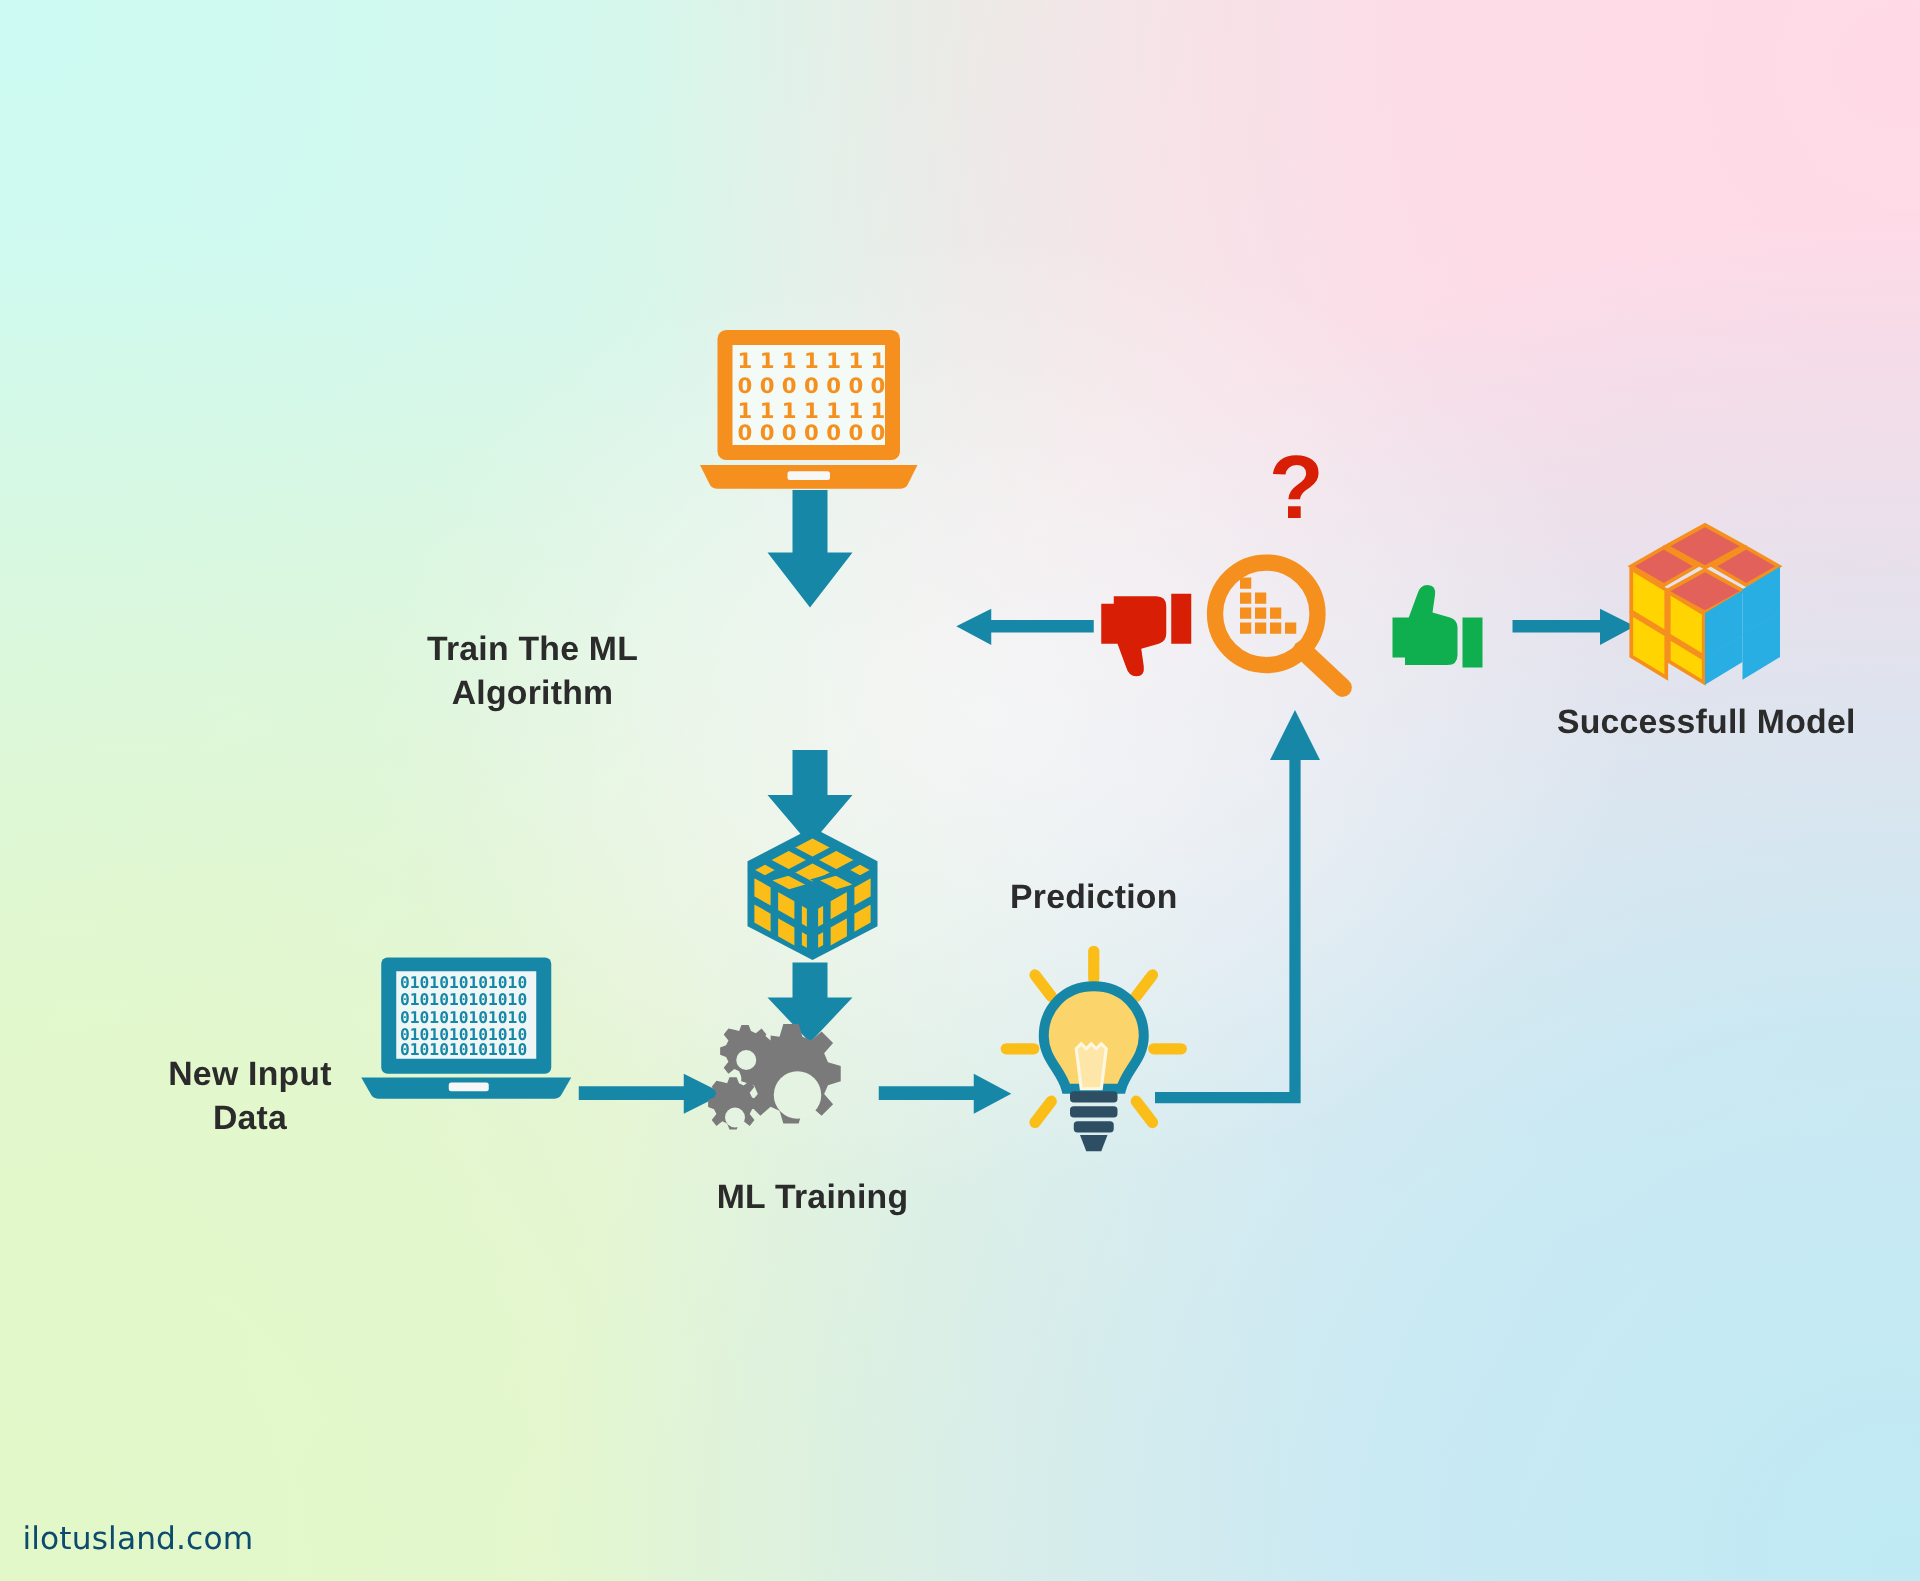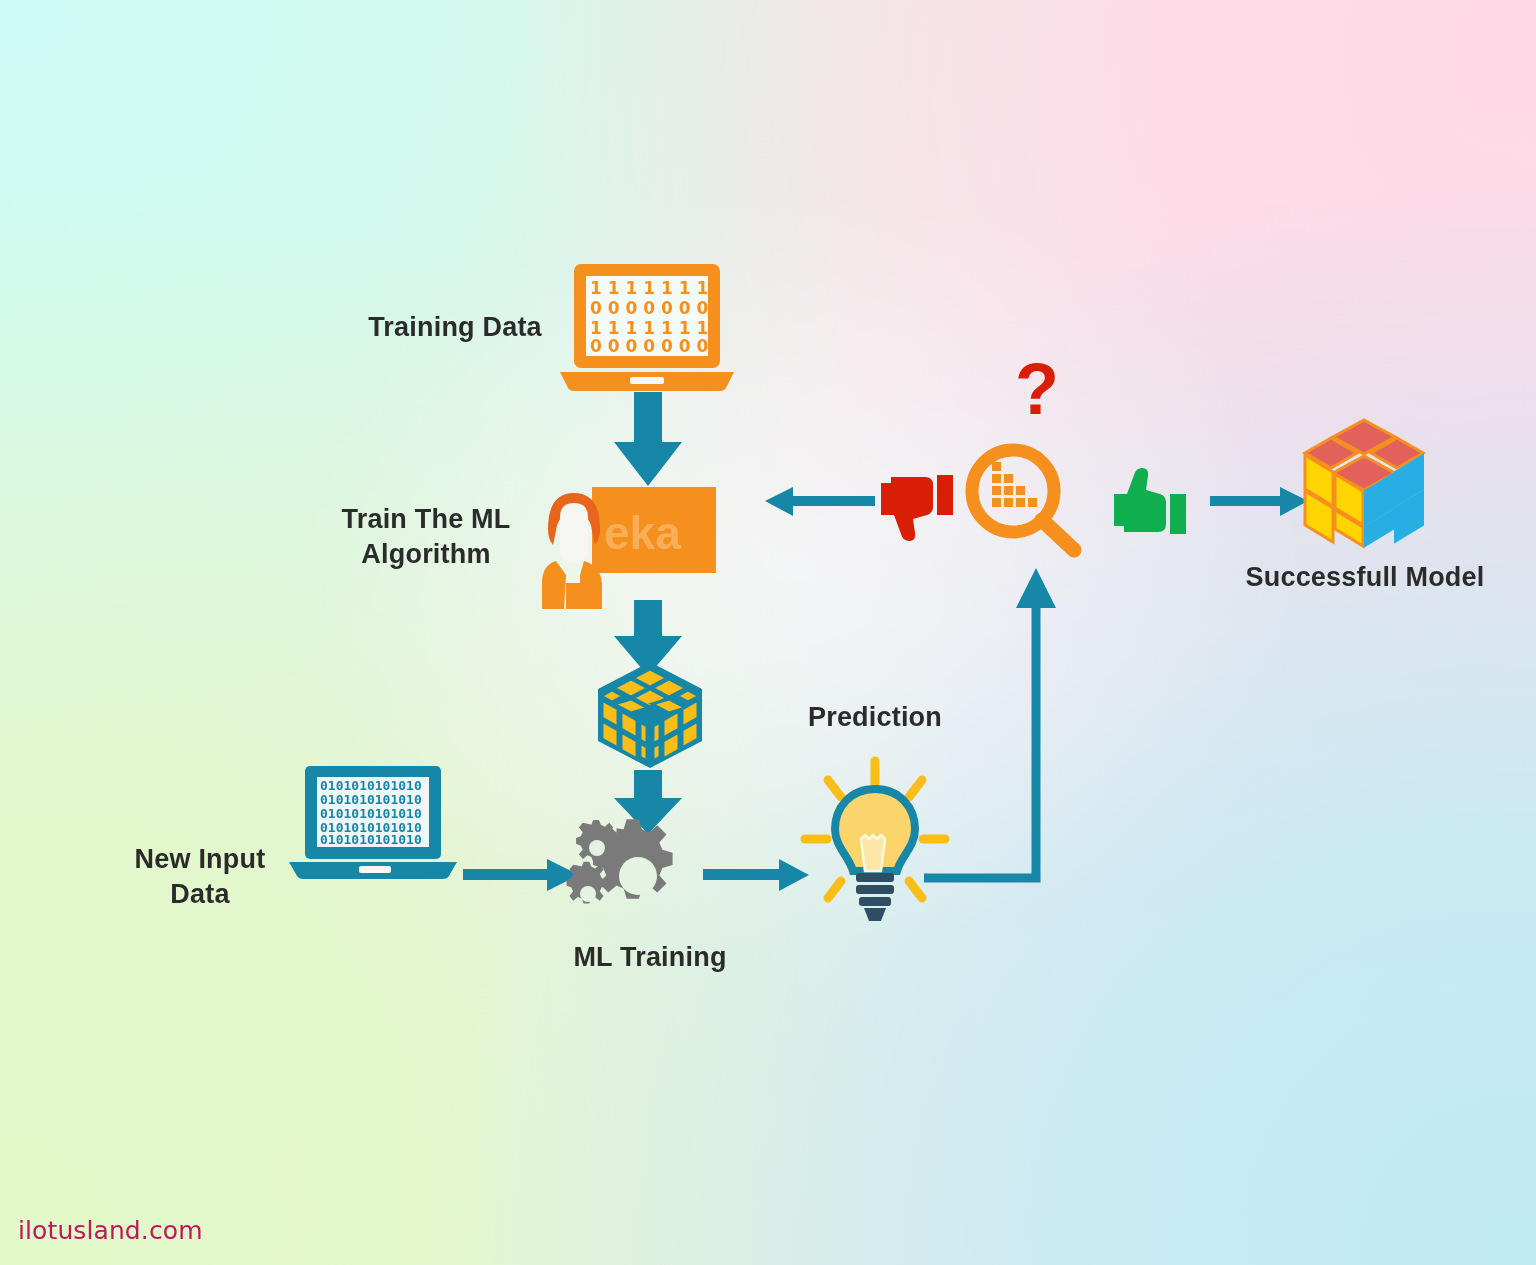--- a/index.html
+++ b/index.html
@@ -59,21 +59,21 @@
     line-height: 1.28;
     text-align: center;
     white-space: pre-line;
     user-select: none;
   }
   .watermark {
     position: absolute;
     left: 18px;
     top: 1216px;
     font-size: 25px;
-    color: #be185d;
+    color: #0c4a6e;
     font-family: "DejaVu Sans", sans-serif;
     letter-spacing: 0.1px;
   }
   svg { display: block; overflow: visible; }
 </style>
 </head>
 <body>
 
 <div id="canvas">
 
@@ -91,39 +91,27 @@
       <g fill="#F5901F" font-family="'DejaVu Sans', sans-serif" font-size="17" font-weight="bold">
         <text x="34" y="32">1 1 1 1 1 1 1</text>
         <text x="34" y="52">0 0 0 0 0 0 0</text>
         <text x="34" y="72">1 1 1 1 1 1 1</text>
         <text x="34" y="90">0 0 0 0 0 0 0</text>
       </g>
       <path d="M4 110 H178 L170 126 Q168 129 164 129 H18 Q14 129 12 126 Z" fill="#F5901F"></path>
       <rect x="74" y="115" width="34" height="7" rx="2" fill="#F7F7F7"></rect>
     </svg>
   </div>
-  <div class="label" style="left:330px; top:310px; width:250px;">Training Data</div>
 
   <div class="node" style="left:608px; top:392px;">
     <svg width="80" height="96" viewBox="0 0 80 96">
       <path d="M26 0 H54 V50 H74 L40 94 L6 50 H26 Z" fill="#1787A8"></path>
     </svg>
   </div>
 
-  <div class="node" style="left:540px; top:487px;">
-    <svg width="176" height="122" viewBox="0 0 176 122">
-      <rect x="52" y="0" width="124" height="86" fill="#F5901F"></rect>
-      <text x="64" y="62" font-family="'Liberation Sans', sans-serif" font-size="46" font-weight="bold" fill="#F9AE57">eka</text>
-      <path d="M8 42 Q8 6 34 6 Q60 6 60 42 Q60 52 55 58 L52 44 Q50 26 34 26 Q18 26 16 44 L13 58 Q8 52 8 42 Z" fill="#E8651B"></path>
-      <path d="M20 30 Q20 16 34 16 Q48 16 48 30 L48 62 Q48 76 34 76 Q20 76 20 62 Z" fill="#F6F7F3"></path>
-      <path d="M2 96 Q2 78 16 74 L26 88 L24 122 H2 Z" fill="#F5901F"></path>
-      <path d="M44 74 Q60 78 62 96 L62 122 H40 L40 88 Z" fill="#F5901F"></path>
-      <rect x="26" y="96" width="18" height="26" fill="#F5901F"></rect>
-    </svg>
-  </div>
   <div class="label" style="left:300px; top:502px; width:252px;">Train The  ML
 Algorithm</div>
 
   <div class="node" style="left:608px; top:600px;">
     <svg width="80" height="78" viewBox="0 0 80 78">
       <path d="M26 0 H54 V36 H74 L40 76 L6 36 H26 Z" fill="#1787A8"></path>
     </svg>
   </div>
 
   <div class="node" style="left:594px; top:660px;">

